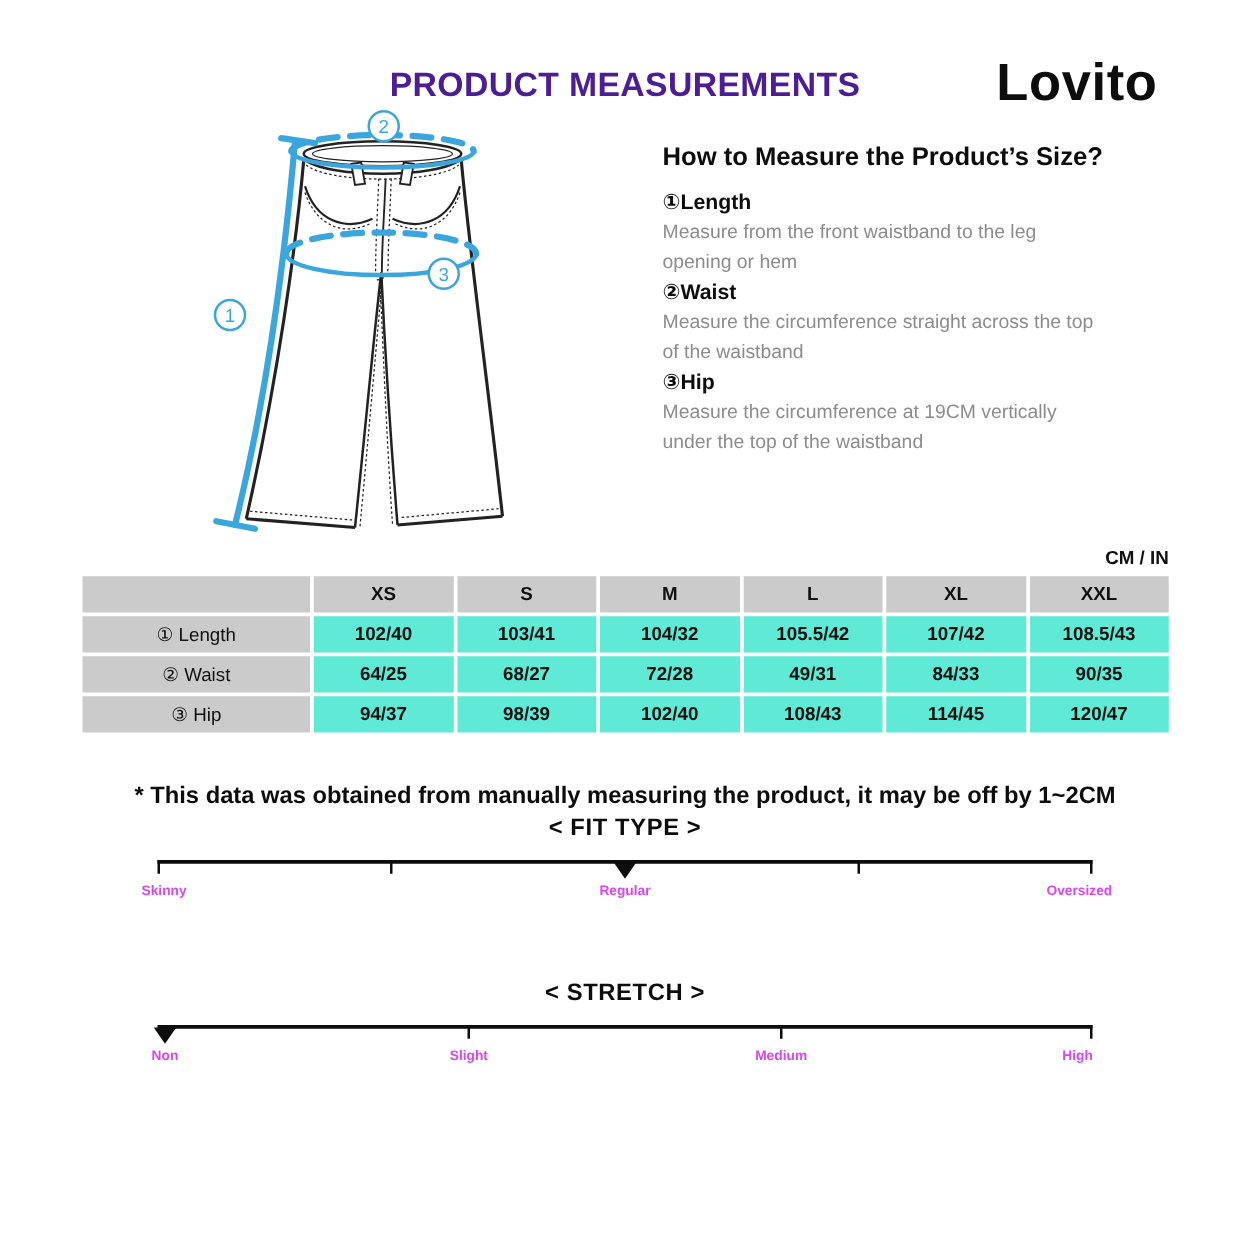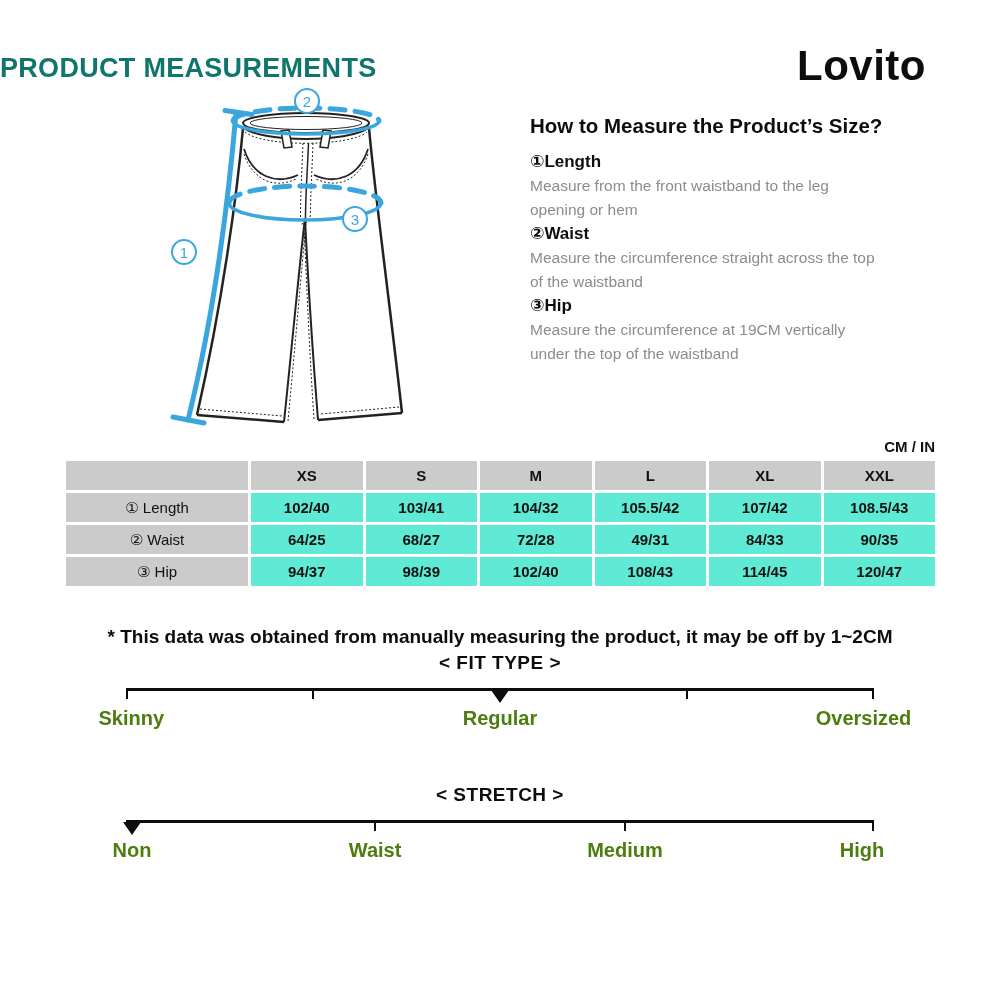--- a/index.html
+++ b/index.html
@@ -10,22 +10,23 @@
     height: 1000px;
     background: #fff;
     font-family: "Liberation Sans", "DejaVu Sans", sans-serif;
     color: #111;
     overflow: hidden;
   }
 
   
   .title {
     position: absolute; left: 0; right: 0; top: 53px;
+    text-align: center;
     font-size: 27px; font-weight: 800; letter-spacing: 0.3px;
-    color: #0f766e;
+    color: #4c1d95;
   }
   .brand {
     position: absolute; top: 42px; right: 74px;
     font-size: 42px; font-weight: 700; letter-spacing: 0.5px;
     color: #0d0d0d;
     margin-left: 44px;
   }
 
   
   .diagram { position: absolute; left: 140px; top: 85px; width: 320px; height: 360px; }
@@ -66,21 +67,21 @@
   .scale-track { position: relative; margin-top: 14px; height: 3px; background: #0d0d0d; }
   .tick { position: absolute; top: 0; width: 2px; height: 11px; background: #0d0d0d; }
   .marker {
     position: absolute; top: 2px; width: 0; height: 0;
     border-left: 9px solid transparent; border-right: 9px solid transparent;
     border-top: 13px solid #0d0d0d;
     transform: translateX(-50%);
   }
   .scale-label {
     position: absolute; top: 19px; transform: translateX(-50%);
-    font-size: 20px; font-weight: 700; white-space: nowrap; color: #4d7c0f;
+    font-size: 11px; font-weight: 700; white-space: nowrap; color: #d946ef;
   }
 </style>
 </head>
 <body>
 
 <div class="page">
 
   <div class="title">PRODUCT MEASUREMENTS</div>
   <div class="brand">Lovito</div>
 
@@ -210,19 +211,19 @@
   </div>
 
   <div class="scale scale-stretch">
     <div class="scale-title">&lt; STRETCH &gt;</div>
     <div class="scale-track">
       <span class="tick" style="left:calc(33.3% - 1px);"></span>
       <span class="tick" style="left:calc(66.7% - 1px);"></span>
       <span class="tick" style="right:0;"></span>
       <span class="marker" style="left:0.8%;"></span>
       <span class="scale-label" style="left:0.8%;">Non</span>
-      <span class="scale-label" style="left:33.3%;">Waist</span>
+      <span class="scale-label" style="left:33.3%;">Slight</span>
       <span class="scale-label" style="left:66.7%;">Medium</span>
       <span class="scale-label" style="left:98.4%;">High</span>
     </div>
   </div>
 
 </div>
 
 </body></html>

